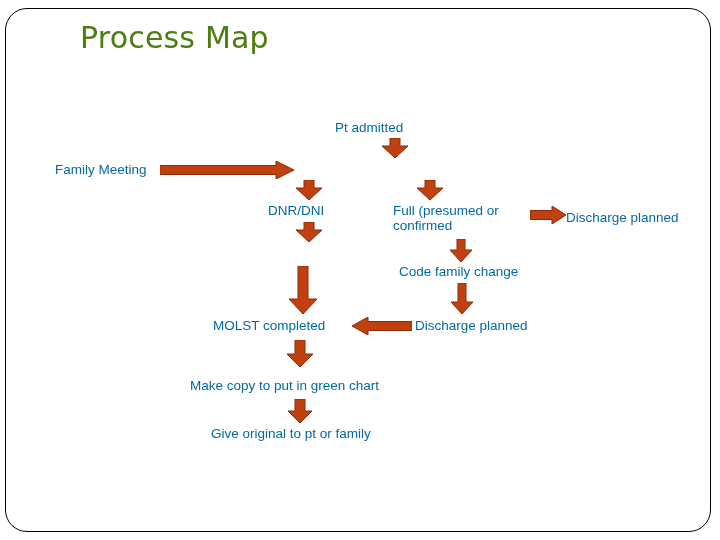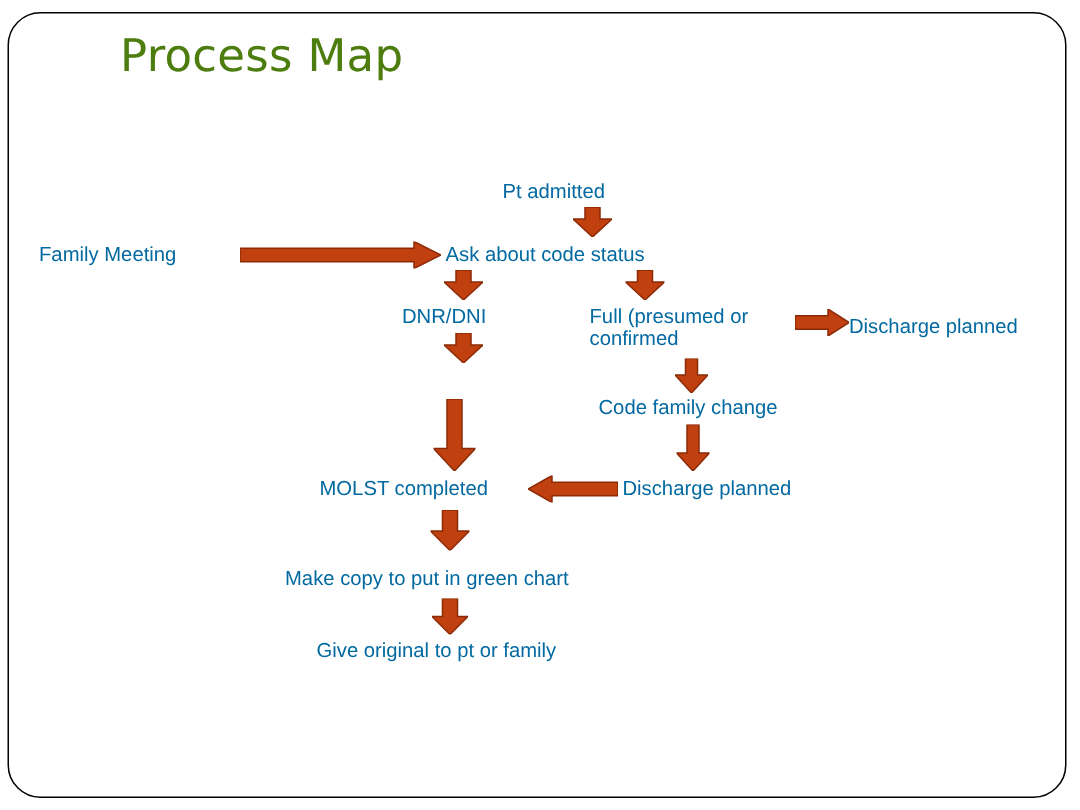--- a/index.html
+++ b/index.html
@@ -59,23 +59,22 @@
 <body>
 
 <div id="slide">
 
   <div id="frame"></div>
 
   <div id="slide-title">Process Map</div>
 
   <div class="node" style="left:335px; top:120px;">Pt admitted</div>
 
-  <div class="node" style="left:26px; top:162px;">Family Meeting</div>
+  <div class="node" style="left:55px; top:162px;">Family Meeting</div>
 
-  <div class="node" style="left:297px; top:162px;">Ask about code status</div>
 
   <div class="node" style="left:268px; top:203px;text-align:right;">DNR/DNI</div>
 
   <div class="node center2" style="left:393px; top:203px; width:136px;">Full (presumed or confirmed</div>
 
   <div class="node" style="left:566px; top:210px;">Discharge planned</div>
 
 
   <div class="node" style="left:399px; top:264px;">Code family change</div>
 

